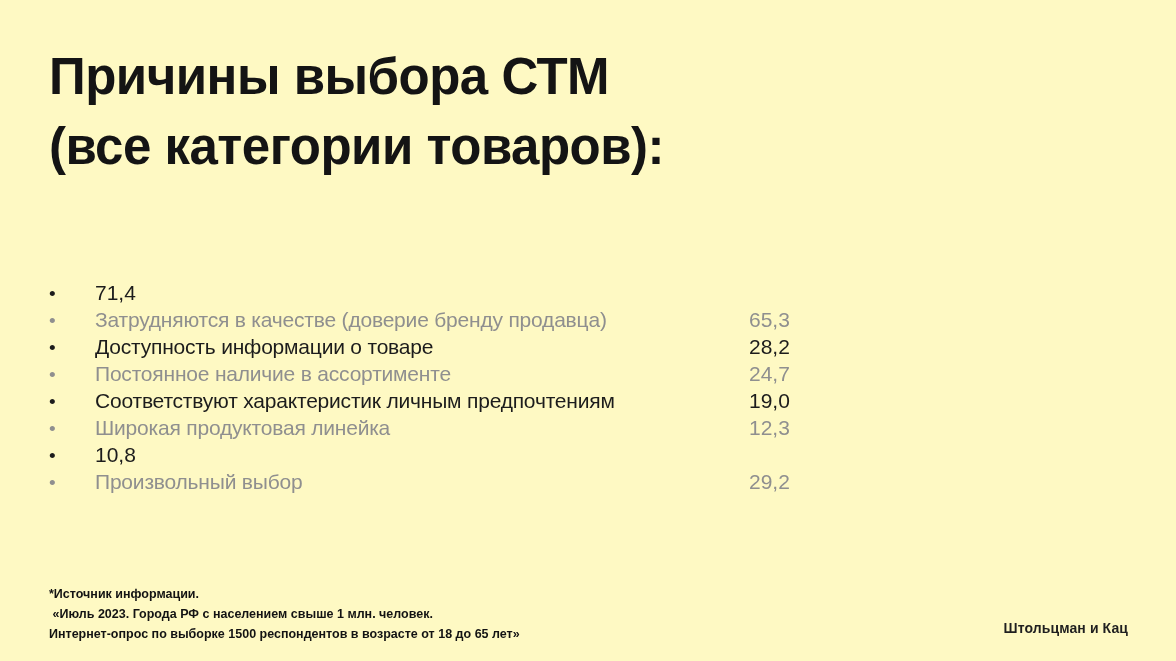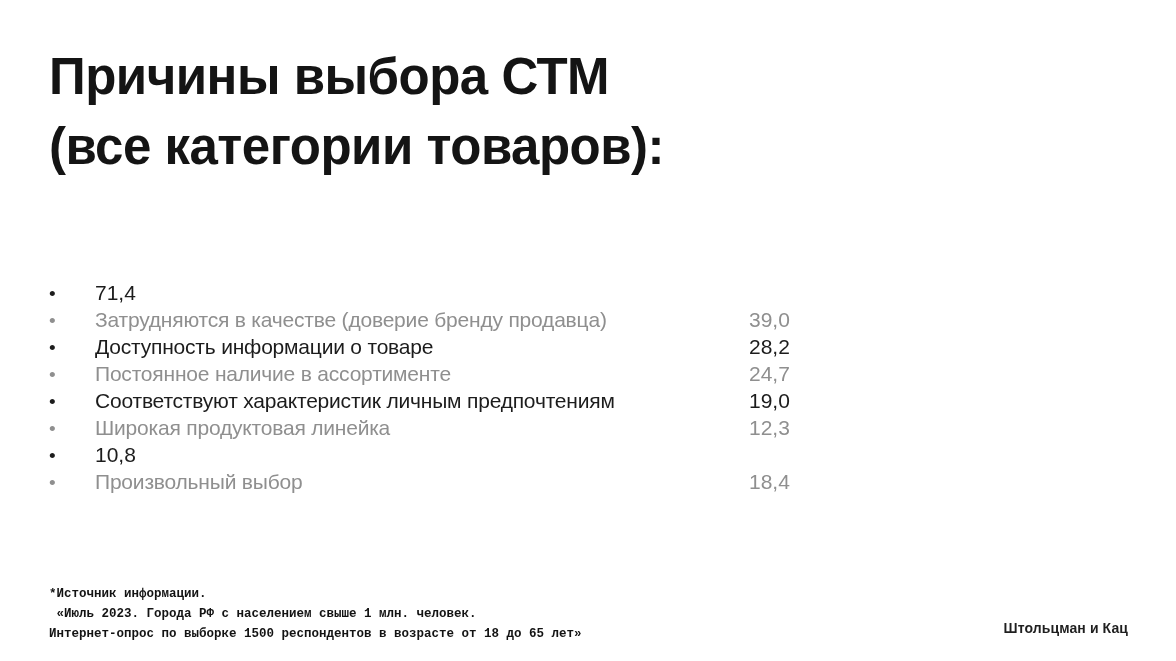--- a/index.html
+++ b/index.html
@@ -1,21 +1,21 @@
 <!DOCTYPE html>
 <html><head>
 <meta charset="utf-8">
 <style>
   * { margin: 0; padding: 0; box-sizing: border-box; }
   html, body { background: #e9e9e8; }
   .slide {
     position: relative;
     width: 1176px;
     height: 661px;
-    background: #ffffff;
+    background: #fef9c3;
     font-family: "Liberation Sans", sans-serif;
     overflow: hidden;
     margin: 0 auto;
   }
   .title {
     position: absolute;
     left: 49px;
     top: 42px;
     font-size: 51px;
     line-height: 70px;
@@ -51,21 +51,20 @@
     font-variant-numeric: tabular-nums;
   }
   .footnote {
     position: absolute;
     left: 49px;
     top: 584px;
     font-size: 12.5px;
     line-height: 20px;
     font-weight: 700;
     color: #131313;
-    font-family: Liberation Mono, monospace;
   }
   .footnote div { white-space: pre-wrap; }
   .brand {
     position: absolute;
     right: 48px;
     top: 620px;
     font-size: 14px;
     font-weight: 700;
     letter-spacing: 0.1px;
     color: #1f1f1f;
@@ -80,21 +79,21 @@
 (все категории товаров):</h1>
 
   <div class="list">
     <div class="row">
       <span class="bullet">•</span>
       <span class="value">71,4</span>
     </div>
     <div class="row">
       <span class="bullet">•</span>
       <span class="label">Затрудняются в качестве (доверие бренду продавца)</span>
-      <span class="value">39,0</span>
+      <span class="value">65,3</span>
     </div>
     <div class="row">
       <span class="bullet">•</span>
       <span class="label">Доступность информации о товаре</span>
       <span class="value">28,2</span>
     </div>
     <div class="row">
       <span class="bullet">•</span>
       <span class="label">Постоянное наличие в ассортименте</span>
       <span class="value">24,7</span>
@@ -109,21 +108,21 @@
       <span class="label">Широкая продуктовая линейка</span>
       <span class="value">12,3</span>
     </div>
     <div class="row">
       <span class="bullet">•</span>
       <span class="value">10,8</span>
     </div>
     <div class="row">
       <span class="bullet">•</span>
       <span class="label">Произвольный выбор</span>
-      <span class="value">18,4</span>
+      <span class="value">29,2</span>
     </div>
   </div>
 
   <div class="footnote">
     <div>*Источник информации.</div>
     <div> «Июль 2023. Города РФ с населением свыше 1 млн. человек.</div>
     <div>Интернет-опрос по выборке 1500 респондентов в возрасте от 18 до 65 лет»</div>
   </div>
 
   <div class="brand">Штольцман и Кац</div>

